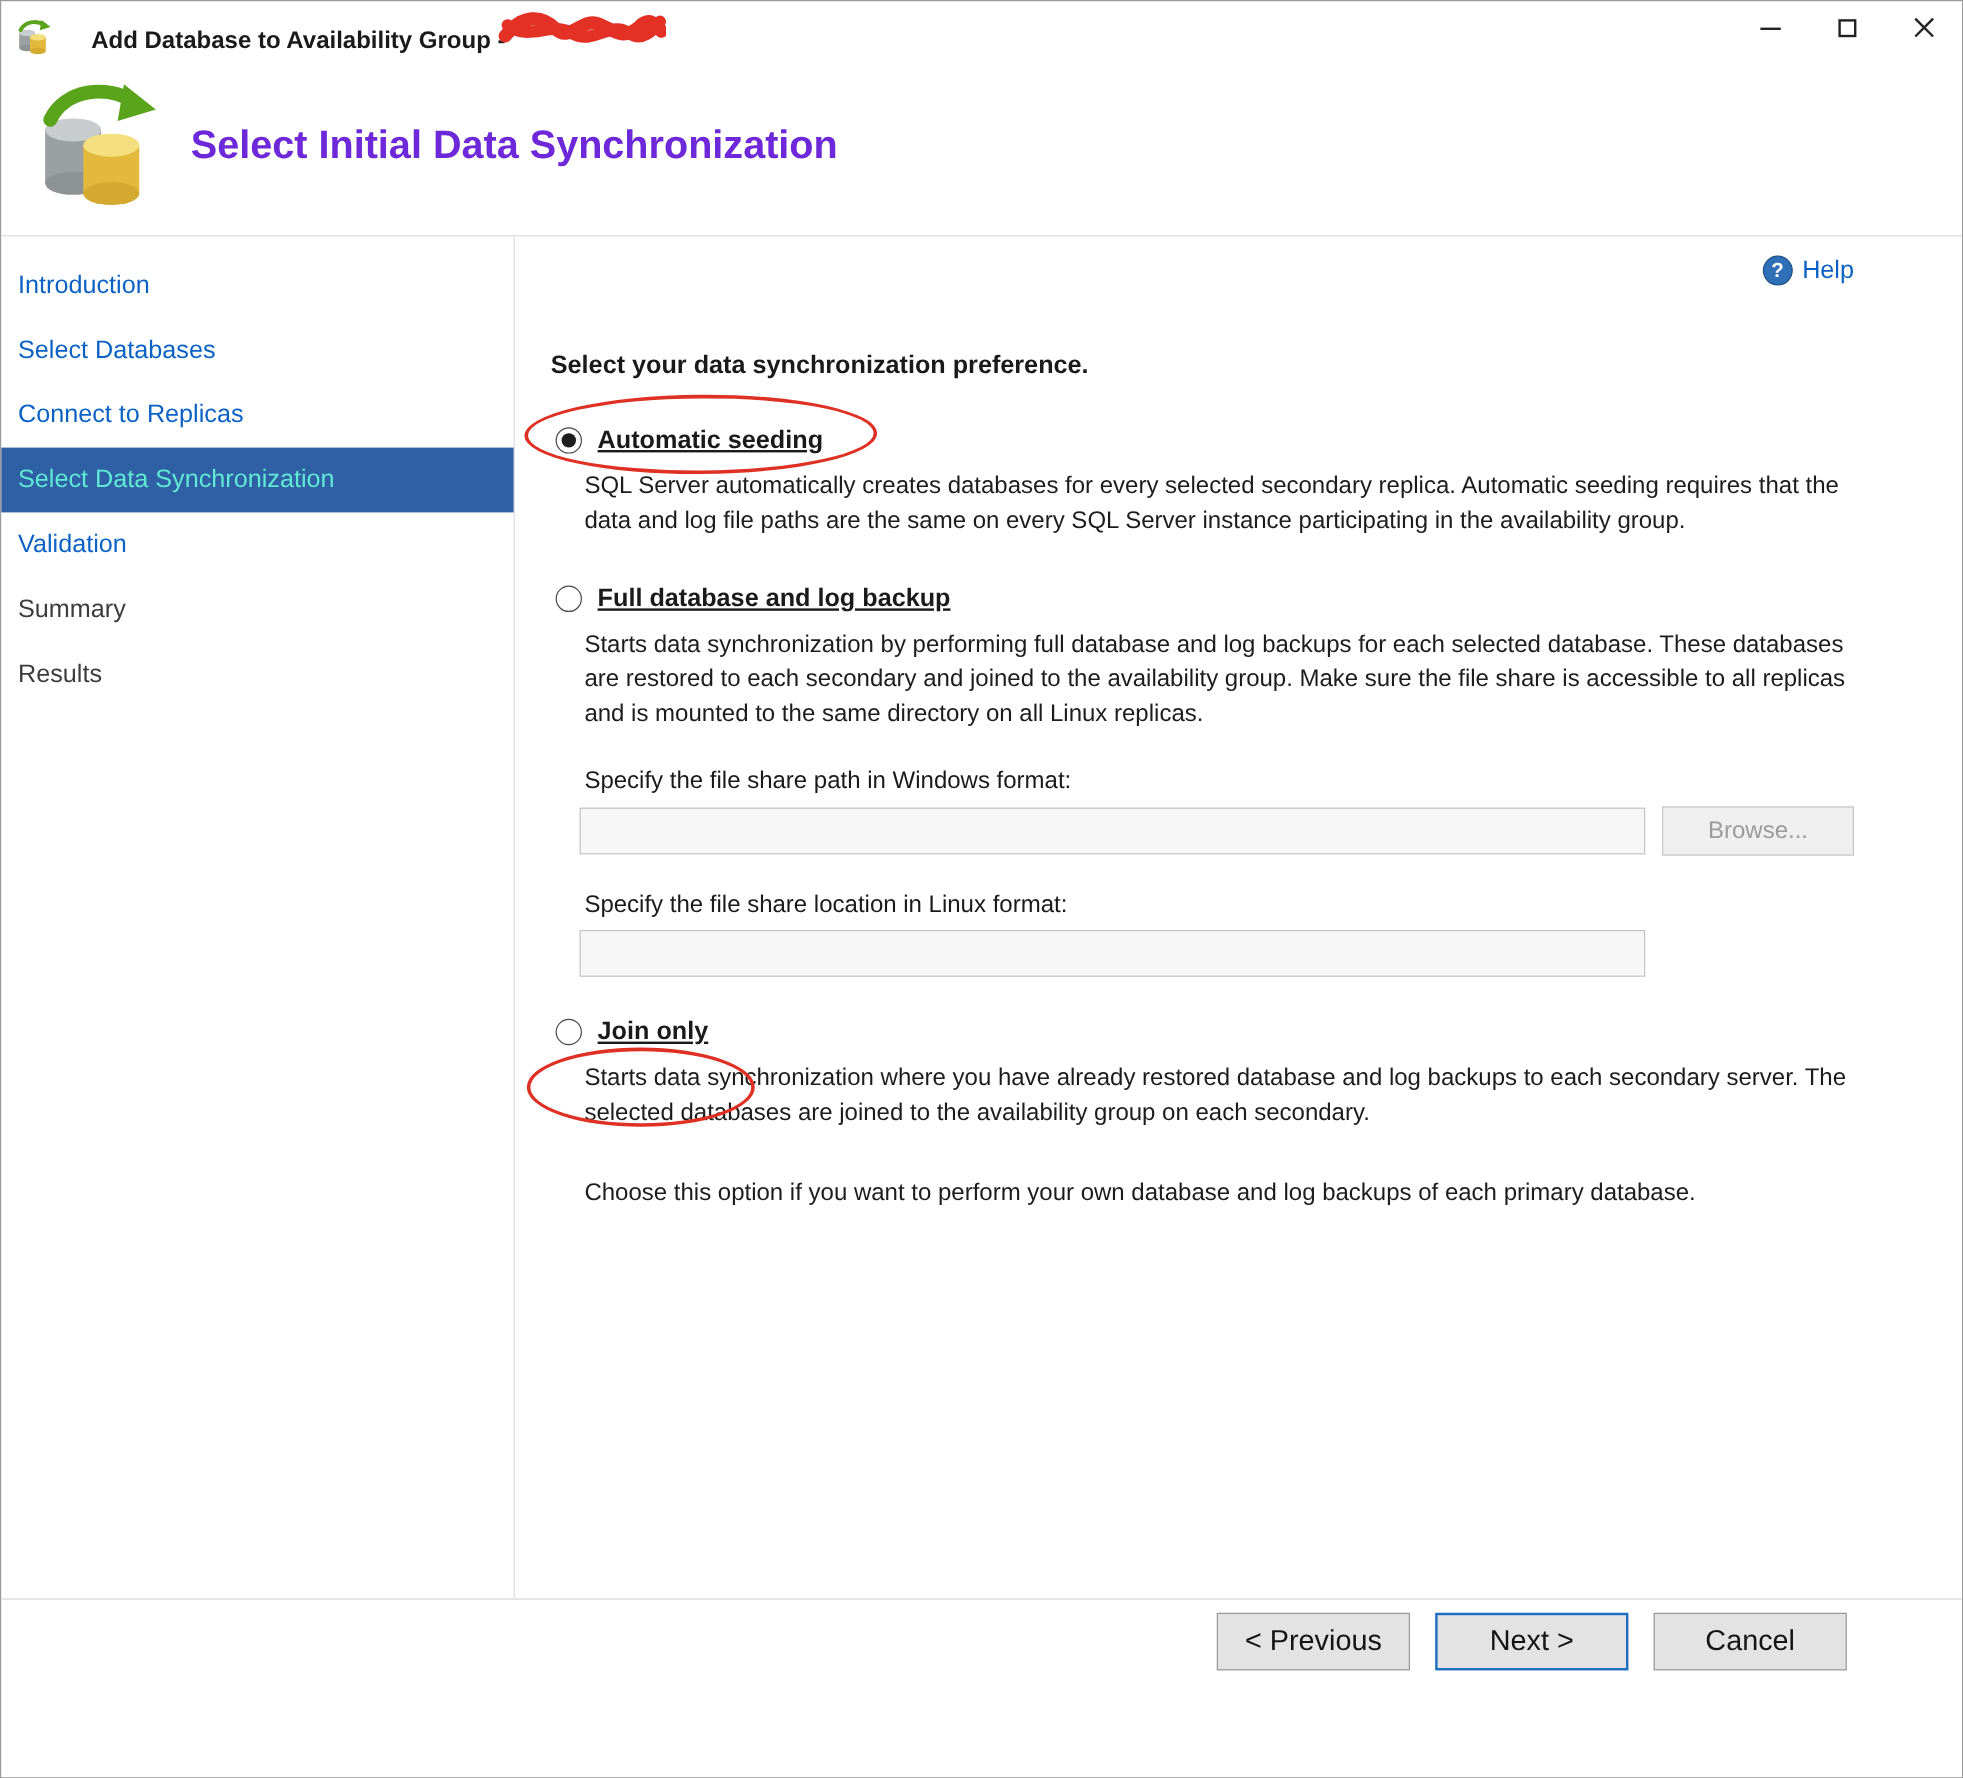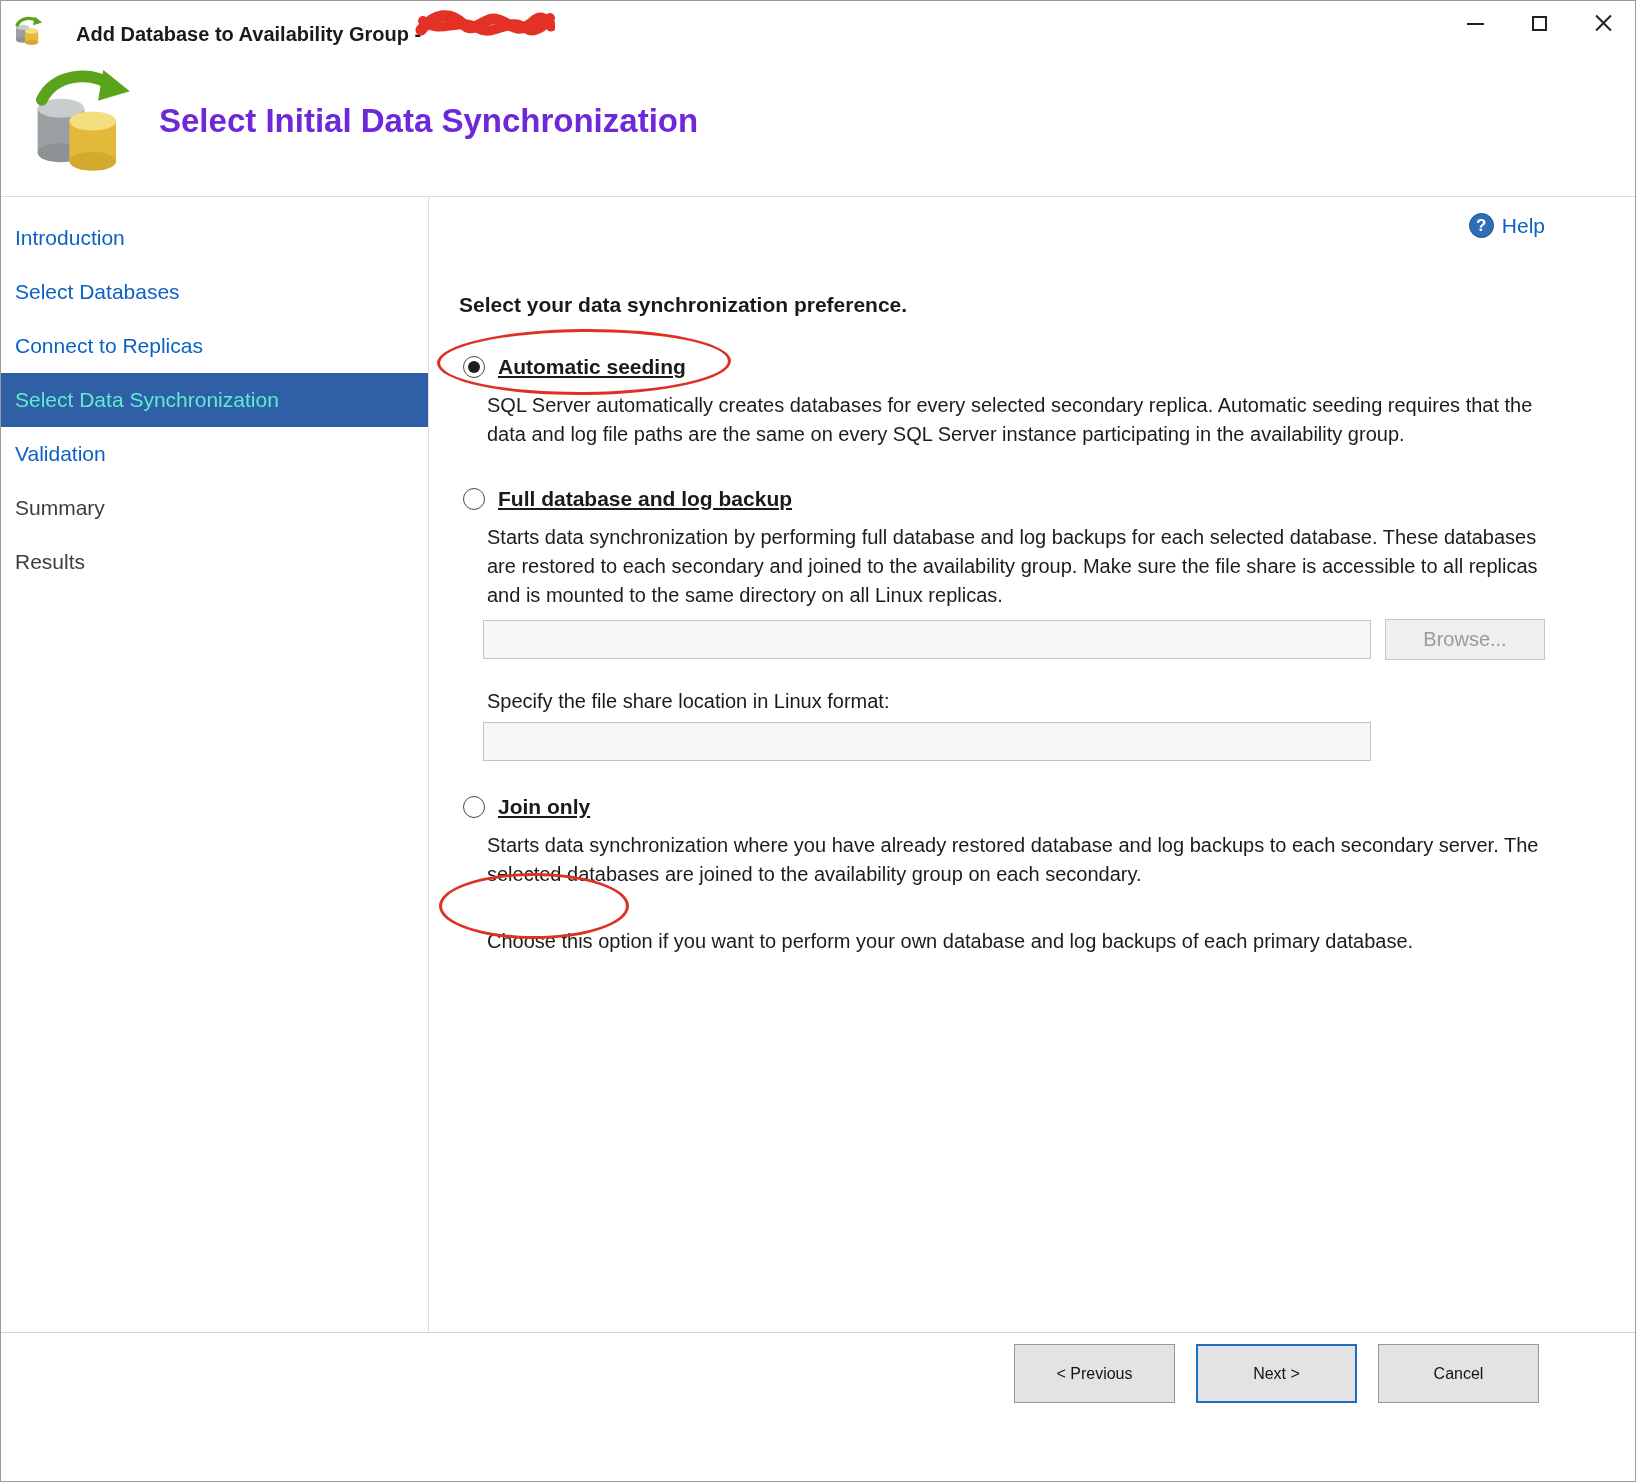--- a/index.html
+++ b/index.html
@@ -63,21 +63,21 @@
   .field-label { margin:30px 0 0 30px; font-size:20px; }
   .field-row { display:flex; align-items:center; margin:9px 0 0 26px; }
   .text-input { width:888px; height:39px; border:1px solid #c3c3c3; background:#f7f7f7;
                 font-size:19px; padding:0 9px; box-sizing:border-box; font-family:inherit; }
   .browse-btn { width:160px; height:41px; margin-left:14px; background:#efefef;
                 border:1px solid #c6c6c6; color:#9b9b9b; font-size:20px; font-family:inherit; }
 
   
   .footer { flex:0 0 137px; border-top:1px solid #d6d6d6; display:flex; justify-content:flex-end;
             align-items:flex-start; padding:11px 96px 0 0; gap:21px; }
-  .btn { min-width:161px; height:59px; font-size:16px; background:#e3e3e3;
+  .btn { min-width:161px; height:48px; font-size:24px; background:#e3e3e3;
          border:1px solid #989898; color:#141414; font-family:inherit; cursor:pointer; }
   .btn.default { border:2px solid #1d6fc0; }
 
   
   .annotation-ellipse { position:absolute; border:3px solid #df3024; border-radius:50%;
                         pointer-events:none; }
   .ann-automatic { left:436px; top:328px; width:288px; height:60px; transform:rotate(-0.4deg); }
   .ann-join      { left:438px; top:872px; width:184px; height:60px; }
   .ann-scribble  { position:absolute; left:414px; top:4px; width:140px; height:38px; pointer-events:none; }
 </style>
@@ -154,20 +154,21 @@
         <div class="option-desc">SQL Server automatically creates databases for every selected secondary replica. Automatic seeding requires that the data and log file paths are the same on every SQL Server instance participating in the availability group.</div>
       </div>
 
       <div class="option">
         <div class="option-head">
           <span class="radio"></span>
           <span class="option-label">Full database and log backup</span>
         </div>
         <div class="option-desc">Starts data synchronization by performing full database and log backups for each selected database. These databases are restored to each secondary and joined to the availability group. Make sure the file share is accessible to all replicas and is mounted to the same directory on all Linux replicas.</div>
 
+        <div class="field-label">Specify the file share path in Windows format:</div>
         <div class="field-row">
           <input class="text-input" type="text" value="" style="">
           <button class="browse-btn">Browse...</button>
         </div>
 
         <div class="field-label">Specify the file share location in Linux format:</div>
         <div class="field-row">
           <input class="text-input" type="text" value="" style="">
         </div>
       </div>

